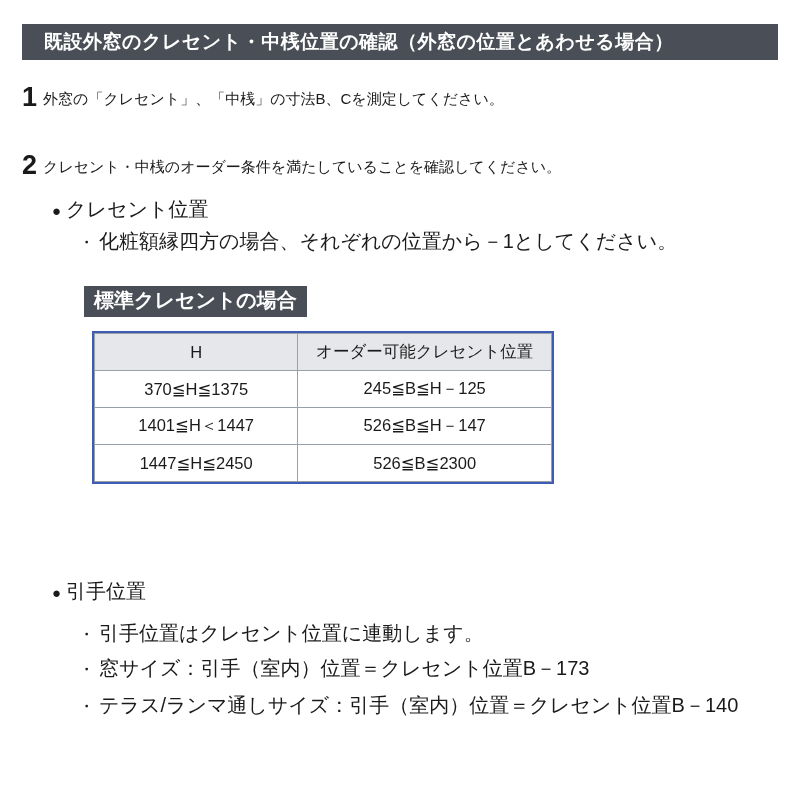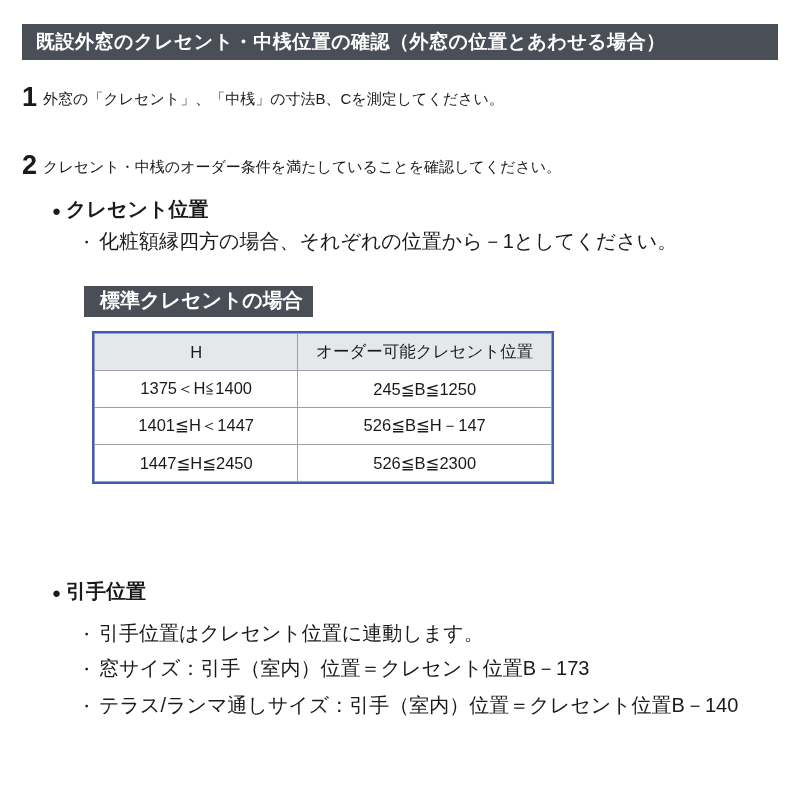--- a/index.html
+++ b/index.html
@@ -23,21 +23,21 @@
   .banner {
     position: absolute;
     left: 22px;
     top: 24px;
     width: 756px;
     height: 36px;
     background: #4a4f57;
     display: flex;
     align-items: center;
     box-sizing: border-box;
-    padding-left: 14px;
+    padding-left: 22px;
   }
   .banner-text {
     color: #ffffff;
     font-size: 19px;
     font-weight: bold;
     letter-spacing: 0.5px;
     white-space: nowrap;
   }
 
   
@@ -70,21 +70,21 @@
     white-space: nowrap;
   }
   .bullet-disc {
     font-size: 15px;
     margin-right: 5px;
     line-height: 1;
     color: #1a1a1a;
   }
   .bullet-label {
     font-size: 20px;
-    font-weight: bold;
+    font-weight: normal;
     text-align: right;
   }
   .sub-row {
     position: absolute;
     display: flex;
     align-items: baseline;
     white-space: nowrap;
   }
   .sub-dot {
     font-size: 17px;
@@ -100,21 +100,21 @@
 
   
   .table-title {
     position: absolute;
     left: 84px;
     top: 286px;
     background: #4a4f57;
     color: #ffffff;
     font-size: 20px;
     font-weight: bold;
-    padding: 3px 10px 5px 16px;
+    padding: 3px 10px 5px 10px;
     line-height: 1.15;
     white-space: nowrap;
   }
 
   
   .table-wrap {
     position: absolute;
     left: 92px;
     top: 331px;
     width: 462px;
@@ -187,22 +187,22 @@
           <col class="c2">
         </colgroup>
       <thead>
         <tr>
           <th>H</th>
           <th>オーダー可能クレセント位置</th>
         </tr>
       </thead>
       <tbody>
         <tr>
-          <td>1375＜H≦1400</td>
-          <td>245≦B≦1250</td>
+          <td>370≦H≦1375</td>
+          <td>245≦B≦H－125</td>
         </tr>
         <tr>
           <td>1401≦H＜1447</td>
           <td>526≦B≦H－147</td>
         </tr>
         <tr>
           <td>1447≦H≦2450</td>
           <td>526≦B≦2300</td>
         </tr>
       </tbody>

